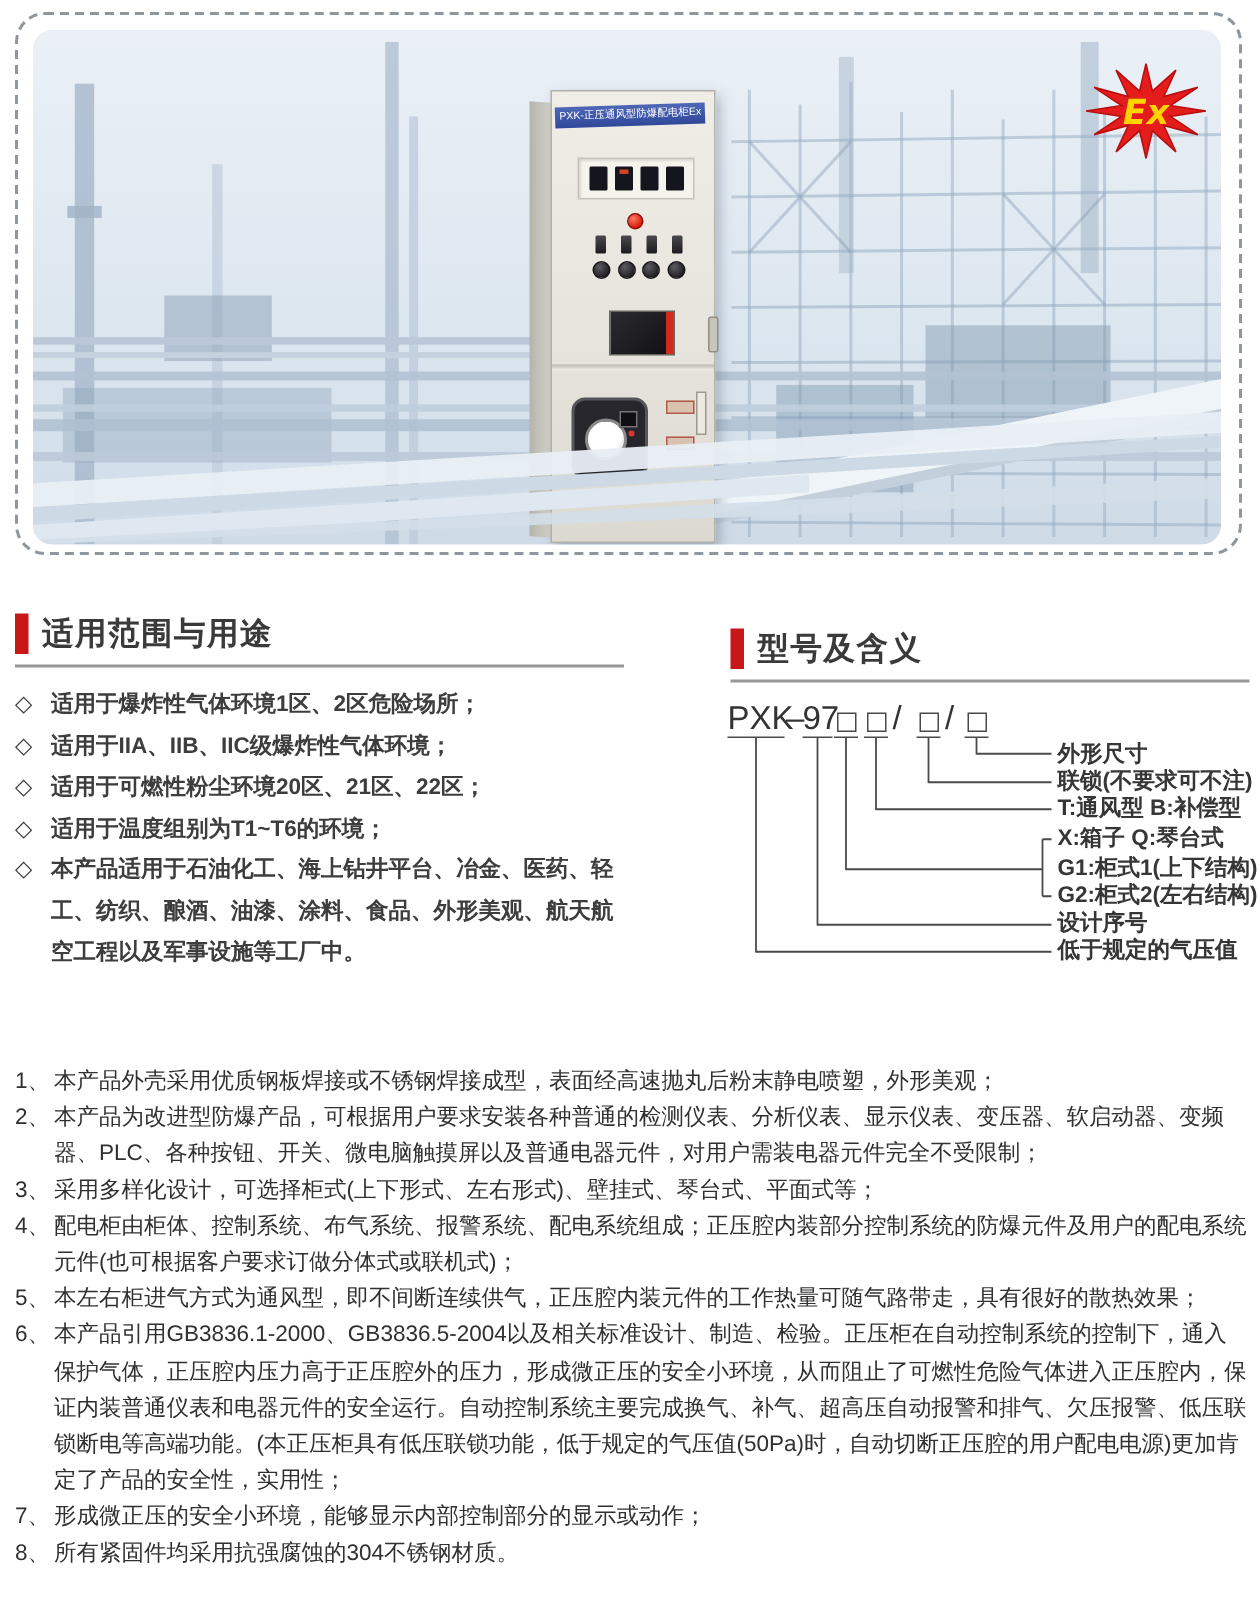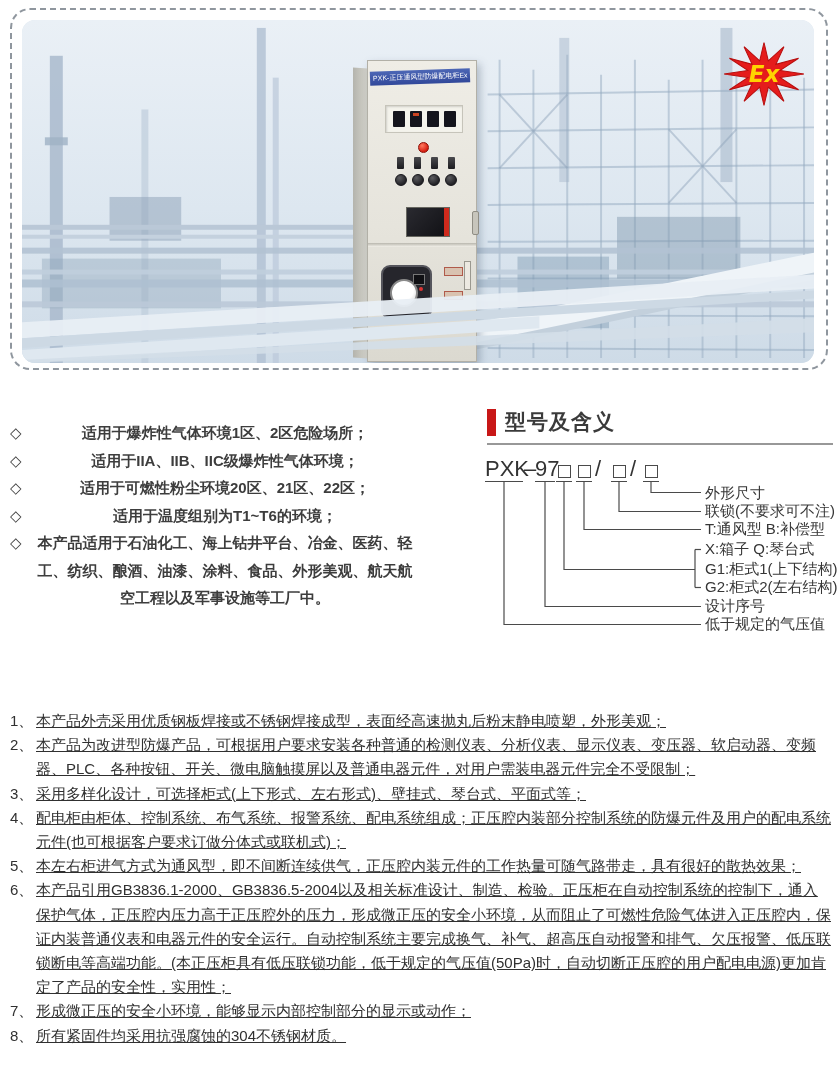--- a/index.html
+++ b/index.html
@@ -70,40 +70,40 @@
   .sec-h{display:flex;align-items:center;gap:9px;border-bottom:2px solid #989898;
     padding-bottom:7px;}
   .redbar{width:9px;height:27px;background:#c81717;display:block;}
   .sec-h h2{margin:0;font-size:21px;font-weight:bold;color:#3a3a3a;letter-spacing:1px;}
 
   
   #scope{left:10px;top:408px;width:406px;}
   .scope-list{margin-top:11px;}
   .scope-item{display:flex;font-size:15px;line-height:27.5px;color:#3d3d3d;font-weight:600;}
   .scope-item .bullet{width:24px;flex:0 0 24px;}
-  .scope-item .s-text{flex:1;text-align:center;}
-
-  
-  #model{left:487px;top:408px;width:346px;}
+  .scope-item .s-text{flex:1;}
+
+  
+  #model{left:487px;top:418px;width:346px;}
   .diagram{position:relative;margin-top:14px;height:192px;font-size:15px;color:#363636;}
   .dg-lines{position:absolute;left:0;top:0;width:346px;height:192px;}
   .m-part{position:absolute;top:0;height:22px;font-size:22px;color:#333;text-align:center;
     border-bottom:1.5px solid #4a4a4a;line-height:20px;}
   .m-plain{border-bottom:none;}
   .m-box{position:absolute;top:0;height:22px;border-bottom:1.5px solid #4a4a4a;
     display:flex;align-items:flex-end;justify-content:center;}
   .m-box i{display:block;width:11px;height:11px;border:1.5px solid #4a4a4a;margin-bottom:3px;}
-  .mlabel{position:absolute;left:218px;height:18px;line-height:18px;white-space:nowrap;}
+  .mlabel{position:absolute;left:218px;height:18px;line-height:18px;white-space:nowrap;font-weight:bold;}
 
   
   #features{left:10px;top:696px;width:822px;}
   .feat-list{margin-top:13px;}
   .feat-row{display:flex;font-size:15px;line-height:24.2px;color:#303030;}
   .feat-num{flex:0 0 26px;}
-  .feat-text{flex:1;text-decoration:underline;}
+  .feat-text{flex:1;}
 </style>
 </head>
 <body>
 
 <div class="hero-frame">
   <div class="hero-photo">
 
     <svg class="scene" viewBox="0 0 796 345" preserveAspectRatio="none">
       <defs>
         <linearGradient id="sky" x1="0" y1="0" x2="0" y2="1">
@@ -217,20 +217,24 @@
     </svg>
 
     <svg class="ex-burst" viewBox="0 0 80 64">
       <polygon points="78,32 55.5,28.6 72.9,17 51.3,22.8 59,6 44.1,19.4 40,2 35.9,19.4 21,6 28.7,22.8 7.1,17 24.5,28.6 2,32 24.5,35.4 7.1,47 28.7,41.2 21,58 35.9,44.6 40,62 44.1,44.6 59,58 51.3,41.2 72.9,47 55.5,35.4" fill="#e51c1c" stroke="#b80f0f" stroke-width="1"></polygon>
       <text x="40" y="40" text-anchor="middle" font-size="22" font-style="italic" font-weight="bold" fill="#ffd400" font-family="DejaVu Sans, sans-serif">Ex</text>
     </svg>
   </div>
 </div>
 
 <section class="sec" id="scope">
+  <header class="sec-h">
+    <span class="redbar"></span>
+    <h2>适用范围与用途</h2>
+  </header>
   <div class="scope-list">
     <div class="scope-item">
       <span class="bullet">◇</span>
       <span class="s-text">适用于爆炸性气体环境1区、2区危险场所；</span>
     </div>
     <div class="scope-item">
       <span class="bullet">◇</span>
       <span class="s-text">适用于IIA、IIB、IIC级爆炸性气体环境；</span>
     </div>
     <div class="scope-item">

